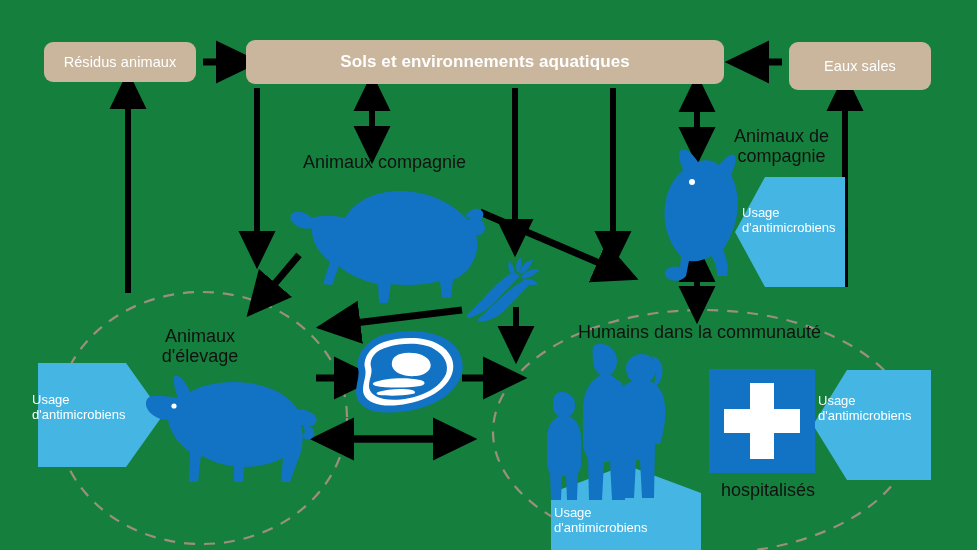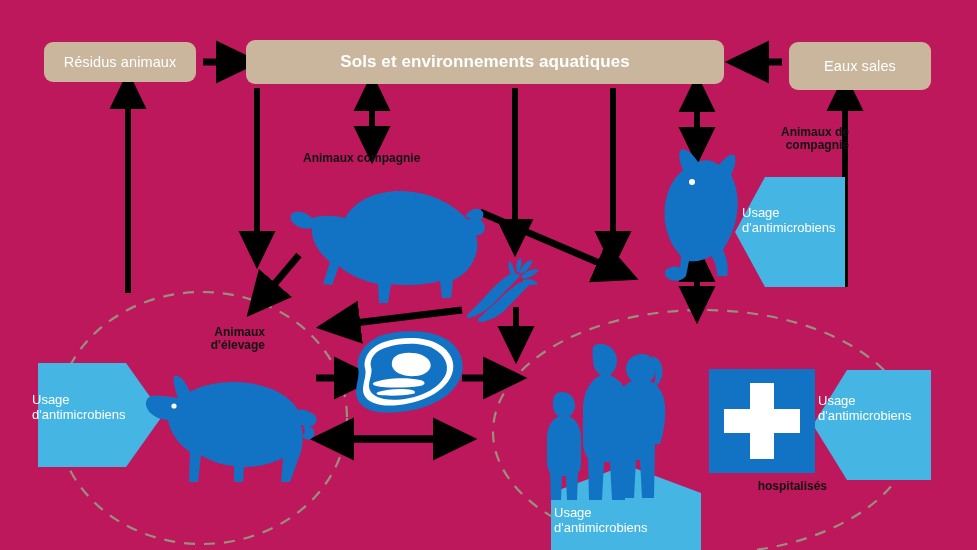--- a/index.html
+++ b/index.html
@@ -7,21 +7,21 @@
     padding: 0;
     background: #ffffff;
   }
   body {
     font-family: "Liberation Sans", sans-serif;
   }
   #diagram {
     position: relative;
     width: 977px;
     height: 550px;
-    background: #be185d;
+    background: #15803d;
     overflow: hidden;
   }
   #svg-layer {
     position: absolute;
     left: 0;
     top: 0;
     width: 977px;
     height: 550px;
   }
   .node-box {
@@ -33,25 +33,24 @@
     align-items: center;
     justify-content: center;
     font-size: 17px;
     letter-spacing: .1px;
     white-space: nowrap;
   }
   .node-box.small { font-size: 14.5px; }
   .label {
     position: absolute;
     color: #111111;
-    font-size: 12px;
+    font-size: 18px;
     line-height: 1.12;
-    text-align: right;
+    text-align: center;
     white-space: nowrap;
-    font-weight: bold;
   }
   .label.two-line { white-space: normal; }
   .amu-text {
     position: absolute;
     color: #ffffff;
     font-size: 13px;
     line-height: 1.16;
     text-align: left;
     white-space: normal;
     pointer-events: none;
@@ -127,20 +126,23 @@
   <div class="label two-line" style="left:714px; top:126px; width:135px;">
     <div>Animaux de</div>
     <div>compagnie</div>
   </div>
 
   <div class="label two-line" style="left:135px; top:326px; width:130px;">
     <div>Animaux</div>
     <div>d'élevage</div>
   </div>
 
+  <div class="label" style="left:578px; top:322px;">
+    <span>Humains dans la communauté</span>
+  </div>
 
   <div class="label two-line" style="left:709px; top:480px; width:118px;">
     <div>hospitalisés</div>
   </div>
 
   <div class="icon-wrap" style="left:735px; top:177px; width:110px; height:110px;">
     <svg viewBox="0 0 110 110" preserveAspectRatio="none">
       <polygon points="30,0 110,0 110,110 30,110 0,55" fill="#45b6e4"></polygon>
     </svg>
   </div>

